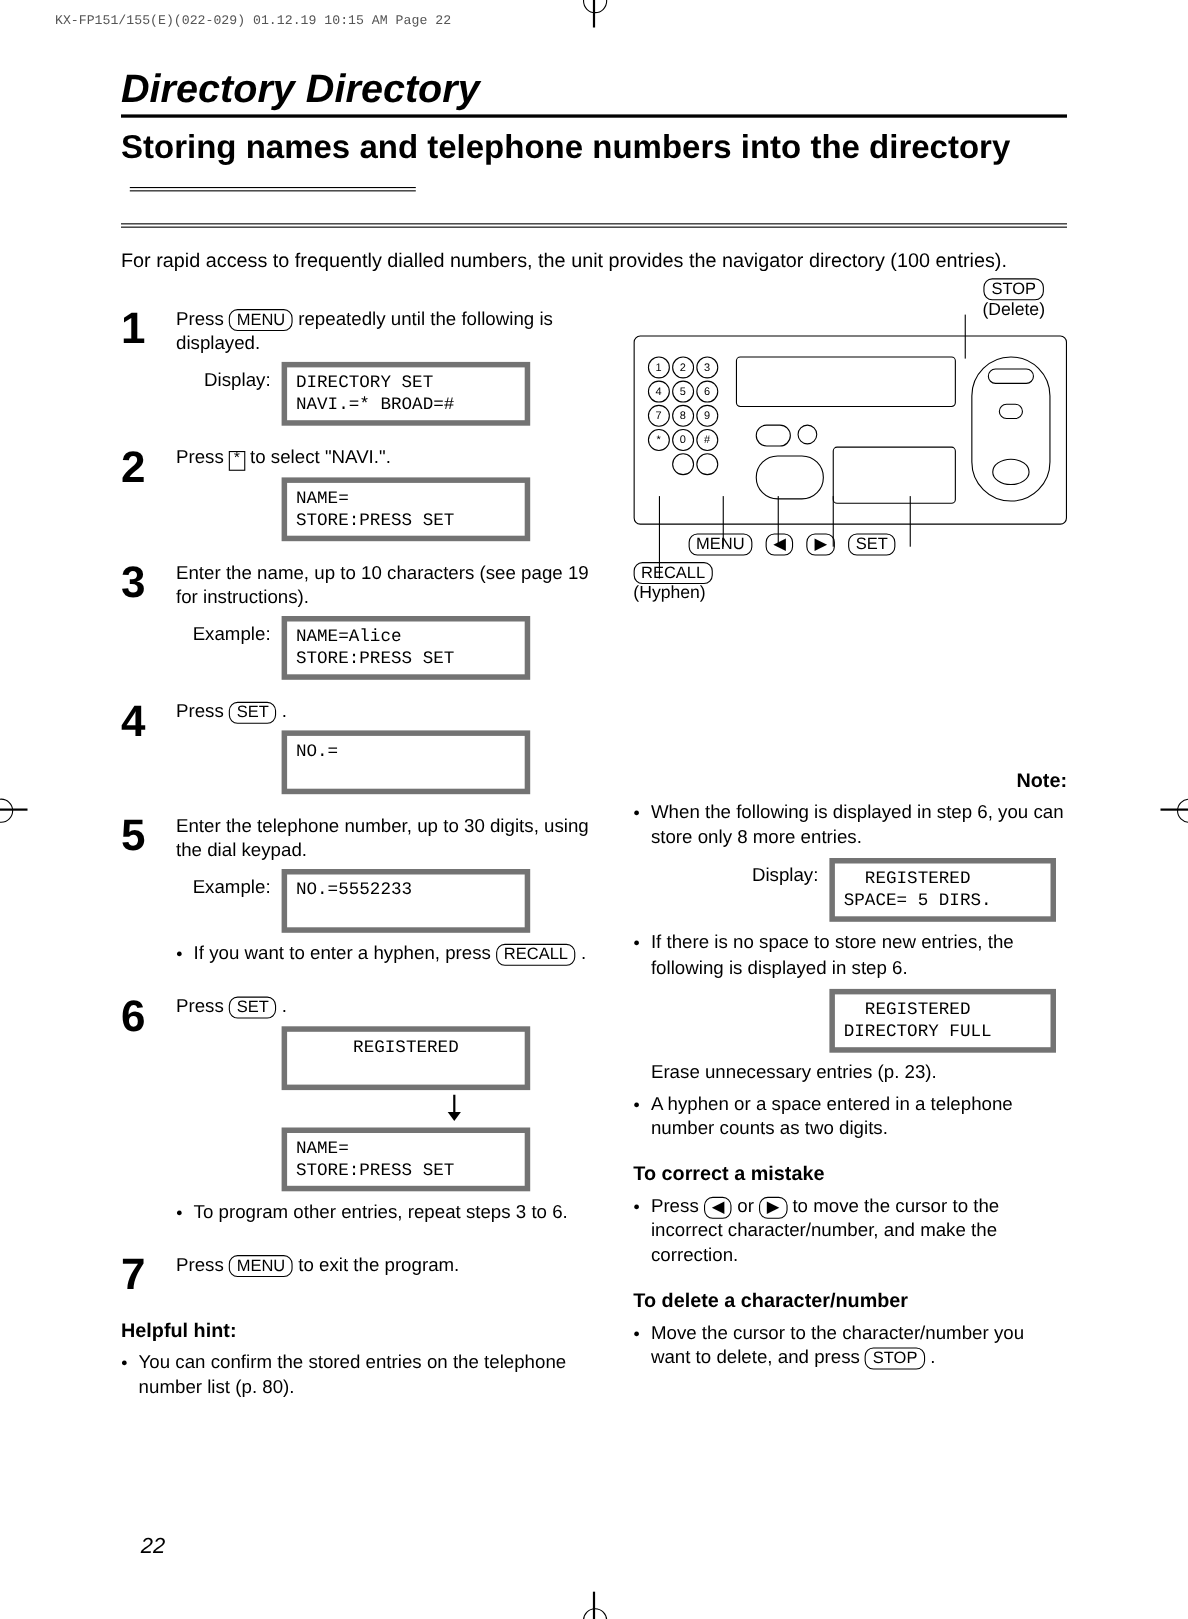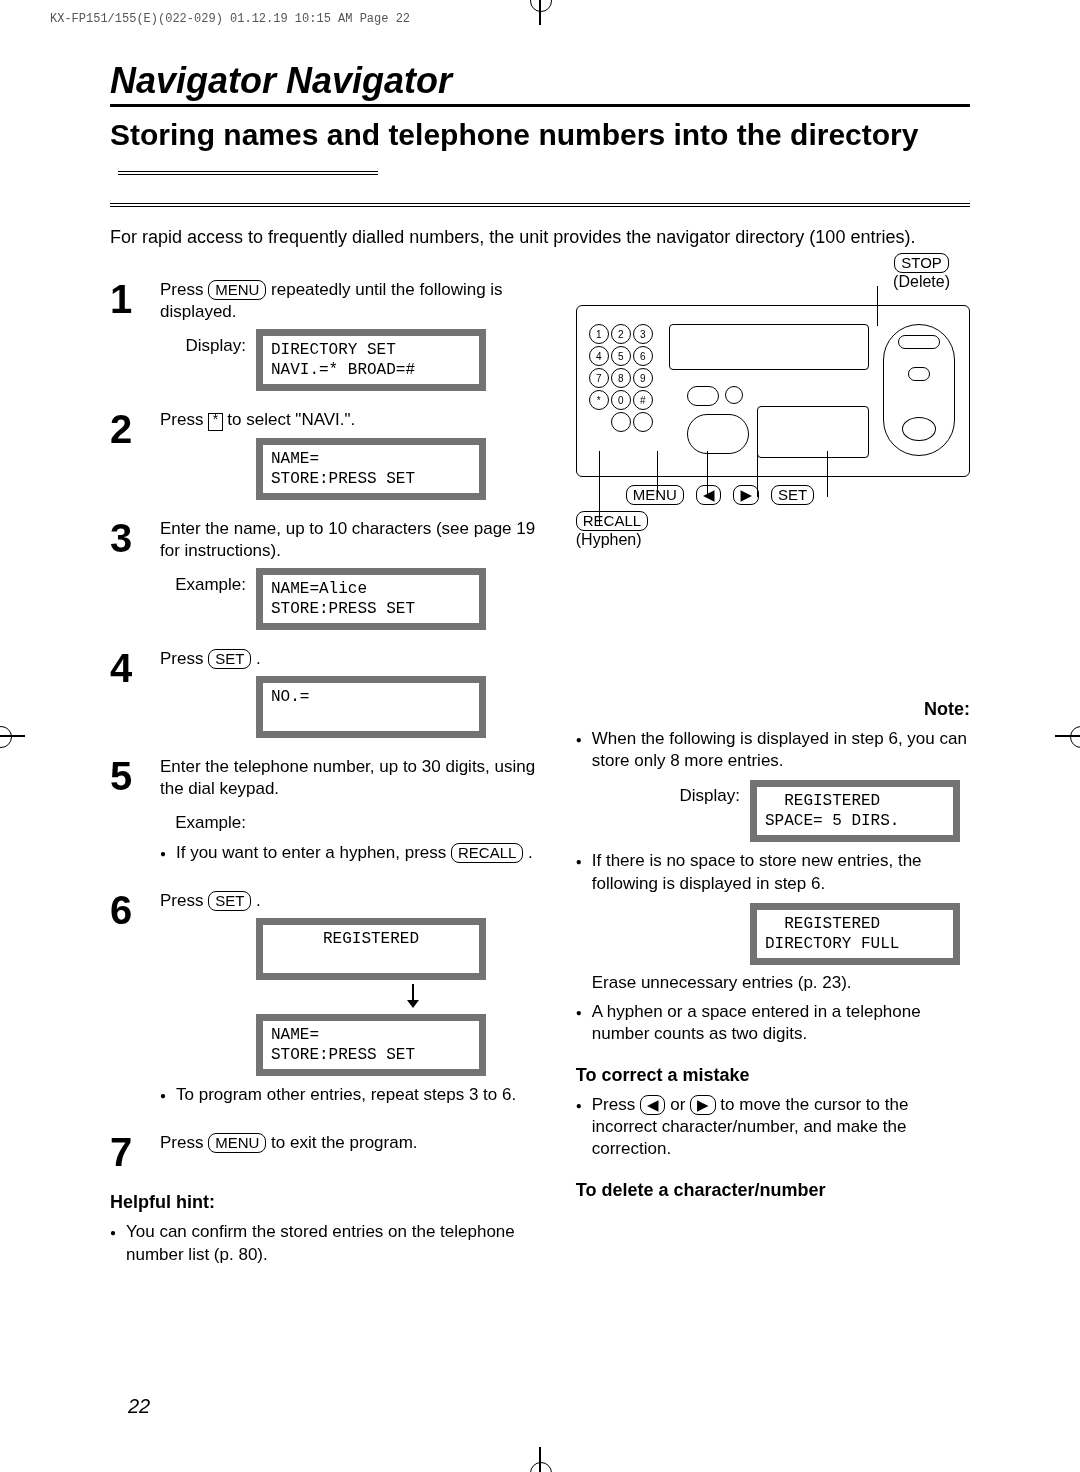--- a/index.html
+++ b/index.html
@@ -126,21 +126,21 @@
     margin-top: 6px;
   }
   .steptext .label-row .lbl {
     width: 86px;
     text-align: right;
     padding-top: 6px;
   }
   .lcd {
     font-family: "Courier New", monospace;
     font-size: 16px;
-    border: 7px solid #737373;
+    border: 5px solid #737373;
     padding: 4px 8px;
     min-width: 200px;
     line-height: 1.25;
     white-space: pre;
   }
   .btn {
     display: inline-block;
     border: 1.5px solid #000;
     border-radius: 8px;
     padding: 0 6px;
@@ -246,21 +246,21 @@
 <body>
 
 <div class="page">
   <div class="header-meta">KX-FP151/155(E)(022-029)  01.12.19 10:15 AM  Page 22</div>
 
   <div class="crop-top"></div>
   <div class="crop-bottom"></div>
   <div class="crop-left"></div>
   <div class="crop-right"></div>
 
-  <h1 class="section">Navigator Navigator</h1>
+  <h1 class="section">Directory Directory</h1>
   <h2 class="title">
     <span>Storing names and telephone numbers into the directory</span>
     <span style="display:inline-block; vertical-align:middle; width:260px; border-bottom:4px double #000; margin-left:8px;"></span>
   </h2>
   <div class="title-rule"></div>
 
   <p class="intro">For rapid access to frequently dialled numbers, the unit provides the navigator directory (100 entries).</p>
 
   <div class="columns">
 
@@ -319,20 +319,22 @@
           </div>
         </div>
       </div>
 
       <div class="step">
         <div class="stepnum">5</div>
         <div class="steptext">
           <span>Enter the telephone number, up to 30 digits, using the dial keypad.</span>
           <div class="label-row">
             <div class="lbl">Example:</div>
+            <div class="lcd">NO.=5552233
+ </div>
           </div>
           <div class="bullet">
             <span>If you want to enter a hyphen, press </span>
             <span class="btn">RECALL</span>
             <span>.</span>
           </div>
         </div>
       </div>
 
       <div class="step">
@@ -447,17 +449,22 @@
       <div class="subhead">To correct a mistake</div>
       <div class="bullet">
         <span>Press </span>
         <span class="btn" style="font-family:sans-serif;">◀</span>
         <span> or </span>
         <span class="btn" style="font-family:sans-serif;">▶</span>
         <span> to move the cursor to the incorrect character/number, and make the correction.</span>
       </div>
 
       <div class="subhead">To delete a character/number</div>
+      <div class="bullet">
+        <span>Move the cursor to the character/number you want to delete, and press </span>
+        <span class="btn">STOP</span>
+        <span>.</span>
+      </div>
     </div>
   </div>
 
   <div class="pagenum">22</div>
 </div>
 
 </body></html>

